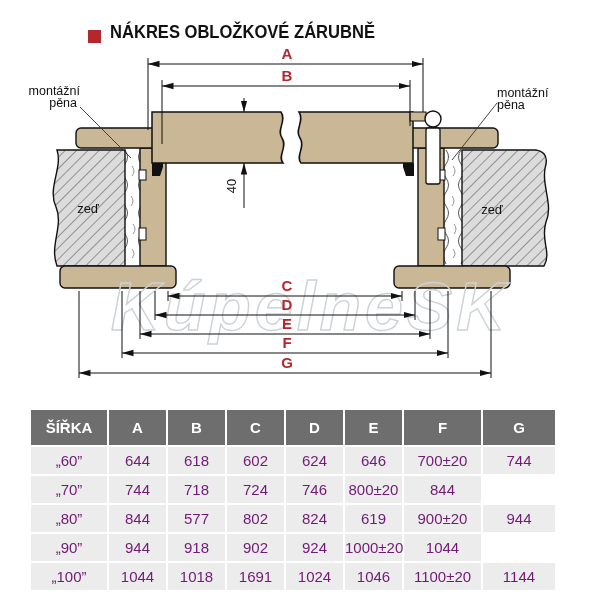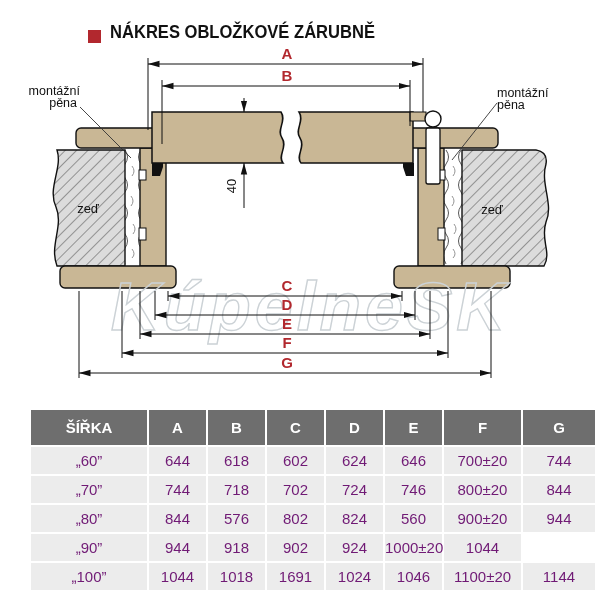--- a/index.html
+++ b/index.html
@@ -13,21 +13,21 @@
   
   svg.diagram{position:absolute;top:0;left:0;}
   svg text{font-family:"Liberation Sans",sans-serif;}
   .dimletter{fill:#b2282e;font-size:15px;font-weight:bold;}
   .lbl{fill:#111;font-size:12.5px;}
   .walllbl{fill:#111;font-size:13px;}
   
   .dimtable{position:absolute;left:31px;top:410px;display:flex;flex-direction:column;gap:2px;}
   .trow{display:flex;gap:2px;}
   .trow>div{text-align:center;}
-  .trow>:nth-child(1){width:116px;}
+  .trow>:nth-child(1){width:76px;}
   .trow>:nth-child(2),.trow>:nth-child(3),.trow>:nth-child(4),
   .trow>:nth-child(5),.trow>:nth-child(6){width:57px;}
   .trow>:nth-child(7){width:77px;}
   .trow>:nth-child(8){width:72px;}
   .thead>div{background:#6e6e6e;color:#fff;font-weight:bold;font-size:15px;
              height:35px;line-height:35px;}
   .tbody>div{background:#ececec;color:#701a75;font-size:15px;height:27px;line-height:27px;}
 </style>
 </head>
 <body>
@@ -187,33 +187,32 @@
       <div>602</div>
       <div>624</div>
       <div>646</div>
       <div>700±20</div>
       <div>744</div>
     </div>
     <div class="trow tbody">
       <div>„70”</div>
       <div>744</div>
       <div>718</div>
-      <div>702</div>
       <div>724</div>
       <div>746</div>
       <div>800±20</div>
       <div>844</div>
     </div>
     <div class="trow tbody">
       <div>„80”</div>
       <div>844</div>
-      <div>576</div>
+      <div>577</div>
       <div>802</div>
       <div>824</div>
-      <div>560</div>
+      <div>619</div>
       <div>900±20</div>
       <div>944</div>
     </div>
     <div class="trow tbody">
       <div>„90”</div>
       <div>944</div>
       <div>918</div>
       <div>902</div>
       <div>924</div>
       <div>1000±20</div>

